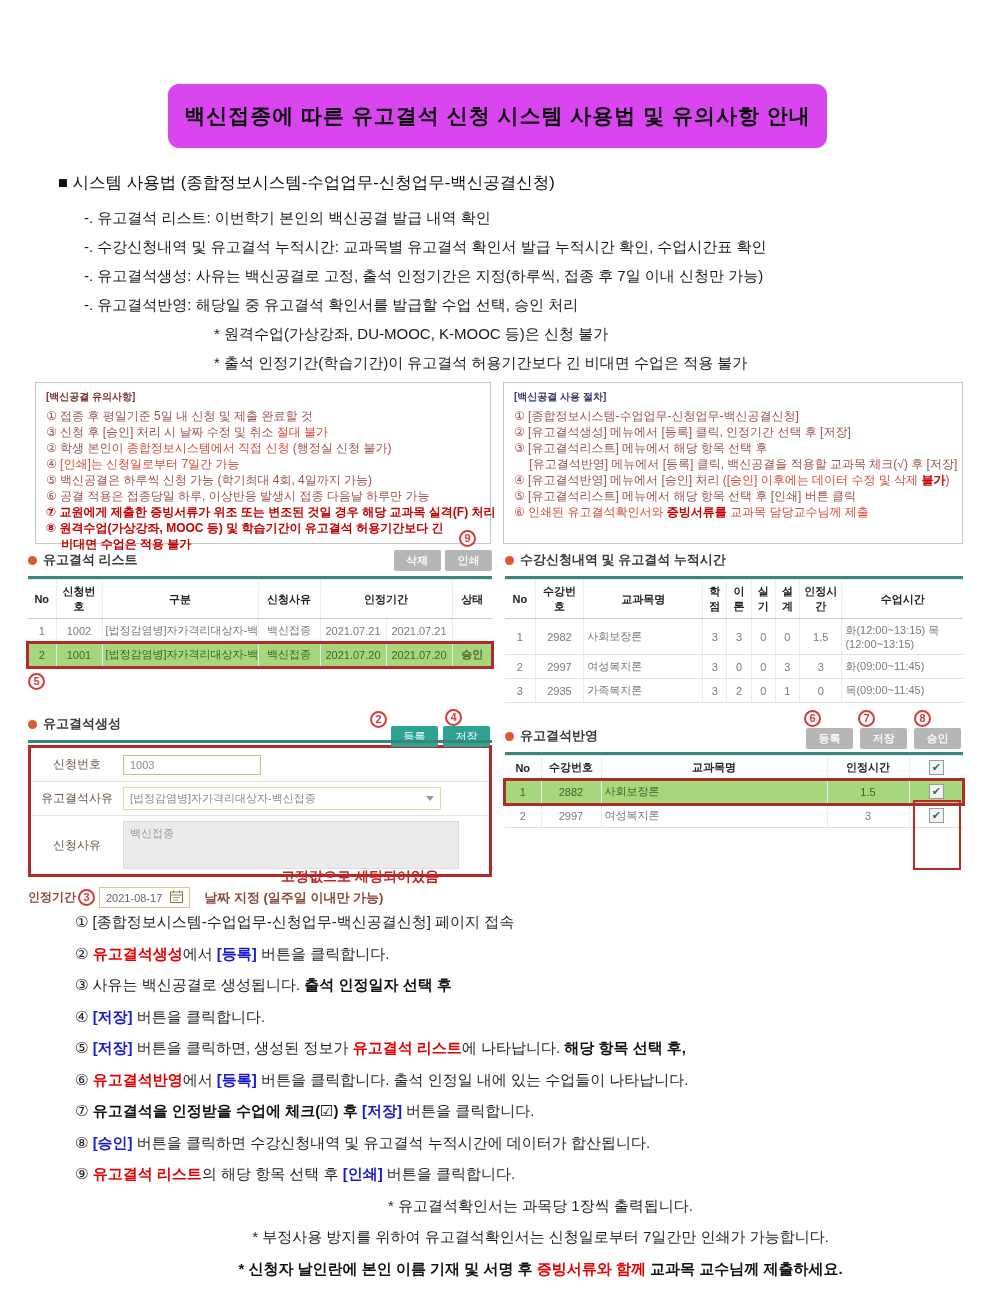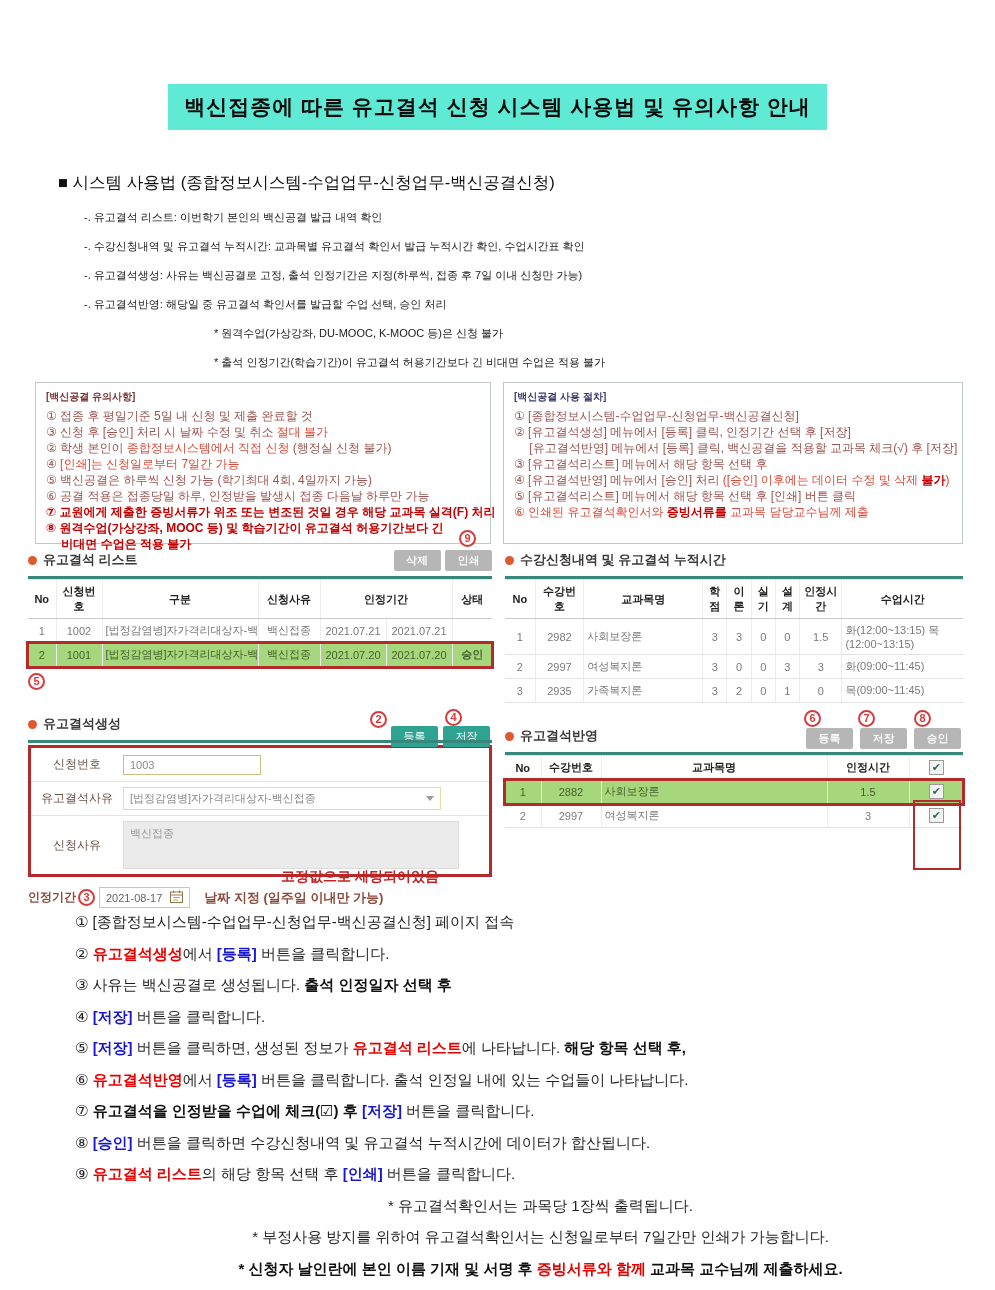--- a/index.html
+++ b/index.html
@@ -1,27 +1,27 @@
 <!DOCTYPE html>
 <html><head>
 <meta charset="utf-8">
 <style>
   html,body{margin:0;padding:0;background:#ffffff;}
   body{font-family:"Liberation Sans","DejaVu Sans",sans-serif;}
   .page{position:relative;width:995px;height:1290px;background:#fff;overflow:hidden;}
 
   
   .title-band{position:absolute;top:84px;left:0;width:100%;text-align:center;}
-  .title-band .hl{display:inline-block;background:#5eead4;color:#0b0b0b;font-weight:bold;
-    font-size:21px;letter-spacing:1px;padding:9px 16px;}
+  .title-band .hl{display:inline-block;background:#d946ef;color:#0b0b0b;font-weight:bold;
+    font-size:21px;letter-spacing:1px;padding:18px 16px;border-radius:11px;}
 
   
   .usage-head{position:absolute;top:172px;left:58px;font-size:16.5px;color:#111;}
   .usage-head .hb{font-weight:normal;}
-  .usage-list{position:absolute;top:203px;left:84px;width:905px;font-size:11px;color:#191919;}
+  .usage-list{position:absolute;top:203px;left:84px;width:905px;font-size:15px;color:#191919;}
   .usage-list .b-line{height:29px;line-height:29px;white-space:nowrap;}
   .usage-list .n-line{height:29px;line-height:29px;padding-left:130px;white-space:nowrap;}
 
   
   .infobox{position:absolute;top:382px;height:162px;border:1px solid #c2c8c2;box-sizing:border-box;
     padding:7px 10px;background:#fff;}
   .infobox .bx-title{font-size:10px;font-weight:bold;margin-bottom:4px;}
   #notice-box{left:35px;width:456px;}
   #notice-box .bx-title{color:#7a3333;}
   #procedure-box{left:503px;width:460px;}
@@ -138,34 +138,34 @@
     </div>
 
   <div class="infobox" id="notice-box">
     <div class="bx-title">[백신공결 유의사항]</div>
     <div id="notice-lines">
         <div class="bx-line"><span class="sg-m">① 접종 후 평일기준 5일 내 신청 및 제출 완료할 것</span></div>
         <div class="bx-line"><span class="sg-m">③ 신청 후 [승인] 처리 시 날짜 수정 및 취소 </span><span class="sg-r">절대 불가</span></div>
         <div class="bx-line"><span class="sg-m">② 학생 본인이 </span><span class="sg-r">종합정보시스템에서 직접 신청</span><span class="sg-m"> (행정실 신청 불가)</span></div>
         <div class="bx-line"><span class="sg-m">④ </span><span class="sg-r">[인쇄]는 신청일로부터 7일간 가능</span></div>
         <div class="bx-line"><span class="sg-m">⑤ 백신공결은 하루씩 신청 가능 (학기최대 4회, 4일까지 가능)</span></div>
-        <div class="bx-line"><span class="sg-m">⑥ 공결 적용은 접종당일 하루, 인정받을 발생시 접종 다음날 하루만 가능</span></div>
+        <div class="bx-line"><span class="sg-m">⑥ 공결 적용은 접종당일 하루, 이상반응 발생시 접종 다음날 하루만 가능</span></div>
         <div class="bx-line"><span class="sg-rbb">⑦ 교원에게 제출한 증빙서류가 위조 또는 변조된 것일 경우 해당 교과목 실격(F) 처리</span></div>
         <div class="bx-line"><span class="sg-rbb">⑧ 원격수업(가상강좌, MOOC 등) 및 학습기간이 유고결석 허용기간보다 긴</span></div>
         <div class="bx-line"><span class="sg-rbb">　 비대면 수업은 적용 불가</span></div>
       </div>
   </div>
 
   <div class="infobox" id="procedure-box">
     <div class="bx-title">[백신공결 사용 절차]</div>
     <div id="procedure-lines">
         <div class="bx-line"><span class="sg-m">① [종합정보시스템-수업업무-신청업무-백신공결신청]</span></div>
         <div class="bx-line"><span class="sg-m">② [유고결석생성] 메뉴에서 [등록] 클릭, 인정기간 선택 후 [저장]</span></div>
+        <div class="bx-line"><span class="sg-m">③ [유고결석리스트] 메뉴에서 해당 항목 선택 후</span></div>
         <div class="bx-line"><span class="sg-m">　 [유고결석반영] 메뉴에서 [등록] 클릭, 백신공결을 적용할 교과목 체크(√) 후 [저장]</span></div>
-        <div class="bx-line"><span class="sg-m">③ [유고결석리스트] 메뉴에서 해당 항목 선택 후</span></div>
         <div class="bx-line"><span class="sg-m">④ [유고결석반영] 메뉴에서 [승인] 처리 </span><span class="sg-r">([승인] 이후에는 데이터 수정 및 삭제 </span><span class="sg-rbb">불가</span><span class="sg-r">)</span></div>
         <div class="bx-line"><span class="sg-m">⑤ [유고결석리스트] 메뉴에서 해당 항목 선택 후 [인쇄] 버튼 클릭</span></div>
         <div class="bx-line"><span class="sg-r">⑥ 인쇄된 유고결석확인서와 </span><span class="sg-rbb">증빙서류를</span><span class="sg-r"> 교과목 담당교수님께 제출</span></div>
       </div>
   </div>
 
   <div class="panel" id="list-panel">
     <span class="badge" id="badge-9">9</span>
     <div class="panel-head">
       <span class="panel-title"><span class="dot"></span><span>유고결석 리스트</span></span>

